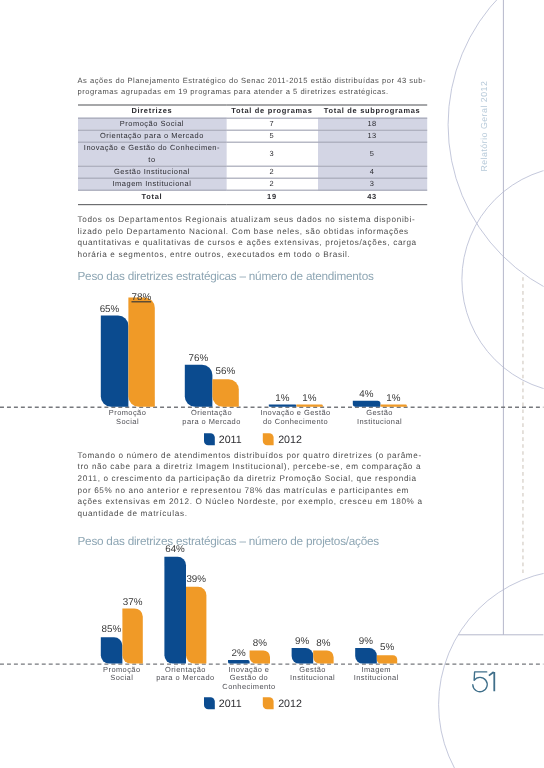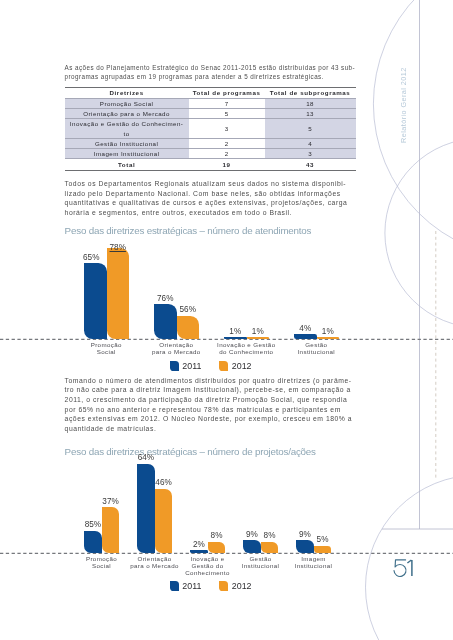--- a/index.html
+++ b/index.html
@@ -161,21 +161,21 @@
 
   <div class="chart" id="chart2">
       <div class="bar b" style="left: 84px; top: 530.76px; width: 17.7px; height: 22.24px; background: rgb(11, 75, 143); border-radius: 0px 7px;"></div>
       <div class="vlab" style="left: 76px; top: 520.16px; width: 33.7px;">85%</div>
       <div class="bar o" style="left: 101.7px; top: 507.13px; width: 17.7px; height: 45.87px; background: rgb(240, 154, 39); border-radius: 0px 7px;"></div>
       <div class="vlab" style="left: 93.7px; top: 496.53px; width: 33.7px;">37%</div>
       <div class="clab" style="left: 75px; top: 554.8px; width: 53px;">Promoção<br>Social</div>
       <div class="bar b" style="left: 137px; top: 464.04px; width: 17.7px; height: 88.96px; background: rgb(11, 75, 143); border-radius: 0px 7px;"></div>
       <div class="vlab" style="left: 129px; top: 453.44px; width: 33.7px;">64%</div>
       <div class="bar o" style="left: 154.7px; top: 489.06px; width: 17.7px; height: 63.94px; background: rgb(240, 154, 39); border-radius: 0px 7px;"></div>
-      <div class="vlab" style="left: 146.7px; top: 478.46px; width: 33.7px;">46%</div>
+      <div class="vlab" style="left: 146.7px; top: 478.46px; width: 33.7px;">39%</div>
       <div class="clab" style="left: 128px; top: 554.8px; width: 53px;">Orientação<br>para o Mercado</div>
       <div class="bar b" style="left: 190px; top: 550.22px; width: 17.7px; height: 2.78px; background: rgb(11, 75, 143); border-radius: 0px 1.39px;"></div>
       <div class="vlab" style="left: 182px; top: 539.62px; width: 33.7px;">2%</div>
       <div class="bar o" style="left: 207.7px; top: 541.88px; width: 17.7px; height: 11.12px; background: rgb(240, 154, 39); border-radius: 0px 5.56px;"></div>
       <div class="vlab" style="left: 199.7px; top: 531.28px; width: 33.7px;">8%</div>
       <div class="clab" style="left: 181px; top: 554.8px; width: 53px;">Inovação e<br>Gestão do<br>Conhecimento</div>
       <div class="bar b" style="left: 243px; top: 540.49px; width: 17.7px; height: 12.51px; background: rgb(11, 75, 143); border-radius: 0px 6.255px;"></div>
       <div class="vlab" style="left: 235px; top: 529.89px; width: 33.7px;">9%</div>
       <div class="bar o" style="left: 260.7px; top: 541.88px; width: 17.7px; height: 11.12px; background: rgb(240, 154, 39); border-radius: 0px 5.56px;"></div>
       <div class="vlab" style="left: 252.7px; top: 531.28px; width: 33.7px;">8%</div>

